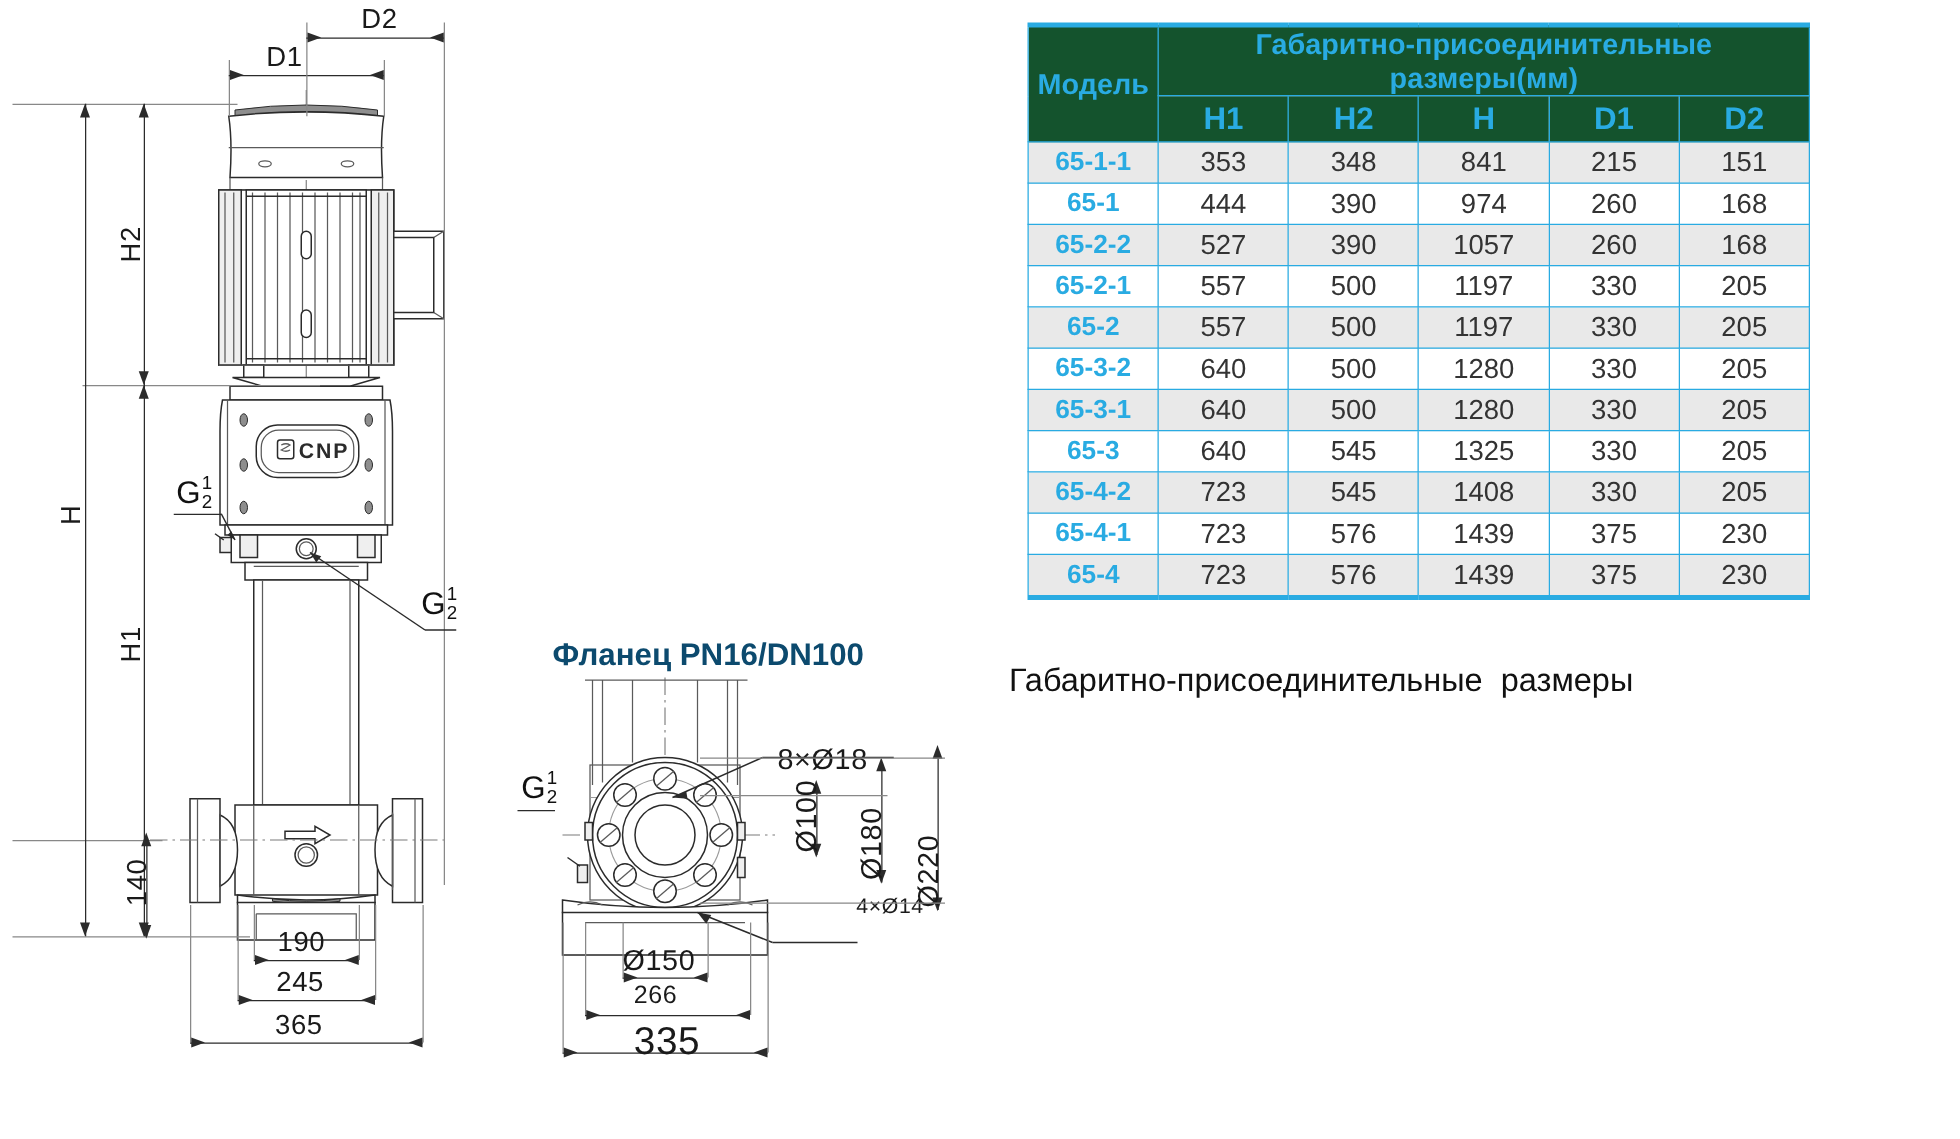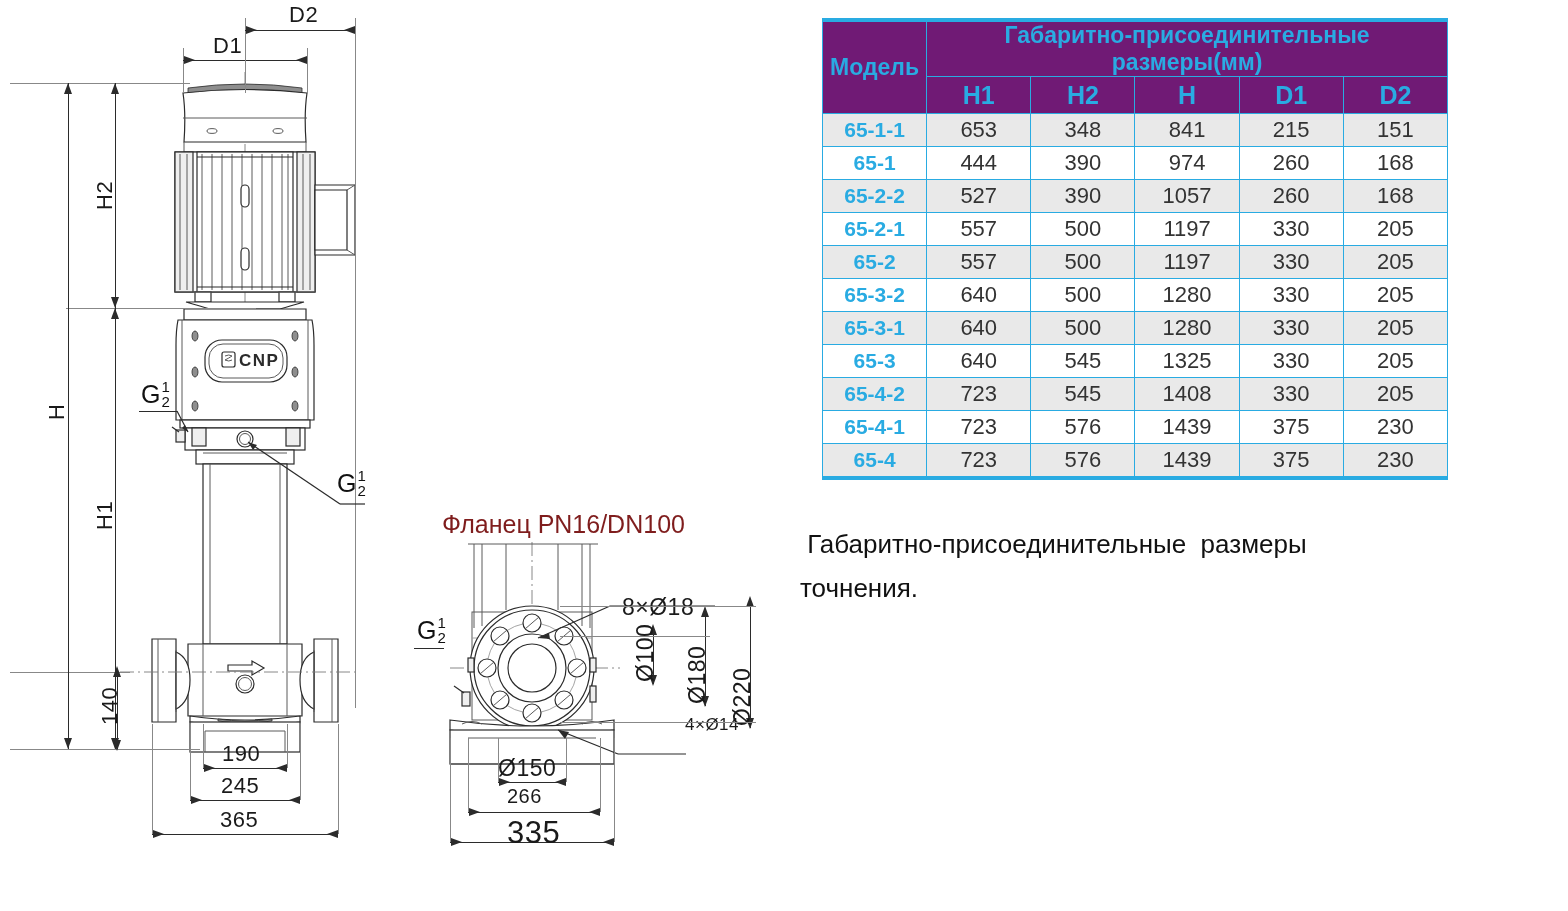--- a/index.html
+++ b/index.html
@@ -42,39 +42,39 @@
   .gfrac .fr .num{display:block;}
   .gfrac .fr .den{display:block;}
 
   
   .tablewrap{position:absolute;left:822px;top:18px;width:626px;}
   table.dims{border-collapse:collapse;width:626px;table-layout:fixed;}
   table.dims td,table.dims th{
     border:1px solid #29abe2;padding:0;text-align:center;vertical-align:middle;
   }
   table.dims thead th{
-    color:#29abe2;font-weight:bold;background:#701a75;
+    color:#29abe2;font-weight:bold;background:#14532d;
   }
   th.model-th{font-size:23px;height:66px;}
   th.span-th{font-size:23px;height:30px;}
   th.sub-th{font-size:25px;height:36px;}
   table.dims tbody td{height:32px;font-size:22px;color:#333333;}
   table.dims tbody td.model{color:#29abe2;font-weight:bold;font-size:21px;}
   table.dims tbody tr.alt td{background:#e9e9e9;}
   table.dims tbody tr:last-child td{border-bottom:4px solid #29abe2;}
   table.dims thead tr:first-child th{border-top:4px solid #29abe2;}
 
   
   .note{
     position:absolute;left:800px;top:522px;width:700px;
     font-size:26px;line-height:44px;color:#111;
   }
   .note .l{display:block;white-space:pre;}
 
-  .caption{position:absolute;font-size:25px;color:#7f1d1d;white-space:nowrap;}
+  .caption{position:absolute;font-size:25px;color:#0c4a6e;white-space:nowrap;font-weight:bold;}
 </style>
 </head>
 <body>
 
 <div class="page">
 
   <div style="position:absolute;left:0;top:0;width:420px;height:880px;">
 
     <svg width="420" height="880" viewBox="0 0 420 880">
 
@@ -439,21 +439,21 @@
           <th class="sub-th">H1</th>
           <th class="sub-th">H2</th>
           <th class="sub-th">H</th>
           <th class="sub-th">D1</th>
           <th class="sub-th">D2</th>
         </tr>
       </thead>
       <tbody id="tbody">
           <tr class="alt">
             <td class="model">65-1-1</td>
-            <td>653</td>
+            <td>353</td>
             <td>348</td>
             <td>841</td>
             <td>215</td>
             <td>151</td>
           </tr>
           <tr>
             <td class="model">65-1</td>
             <td>444</td>
             <td>390</td>
             <td>974</td>
@@ -531,16 +531,15 @@
             <td>1439</td>
             <td>375</td>
             <td>230</td>
           </tr>
         </tbody>
     </table>
   </div>
 
   <div class="note" id="note">
       <span class="l"> Габаритно-присоединительные  размеры</span>
-      <span class="l">точнения.</span>
     </div>
 
 </div>
 
 </body></html>

